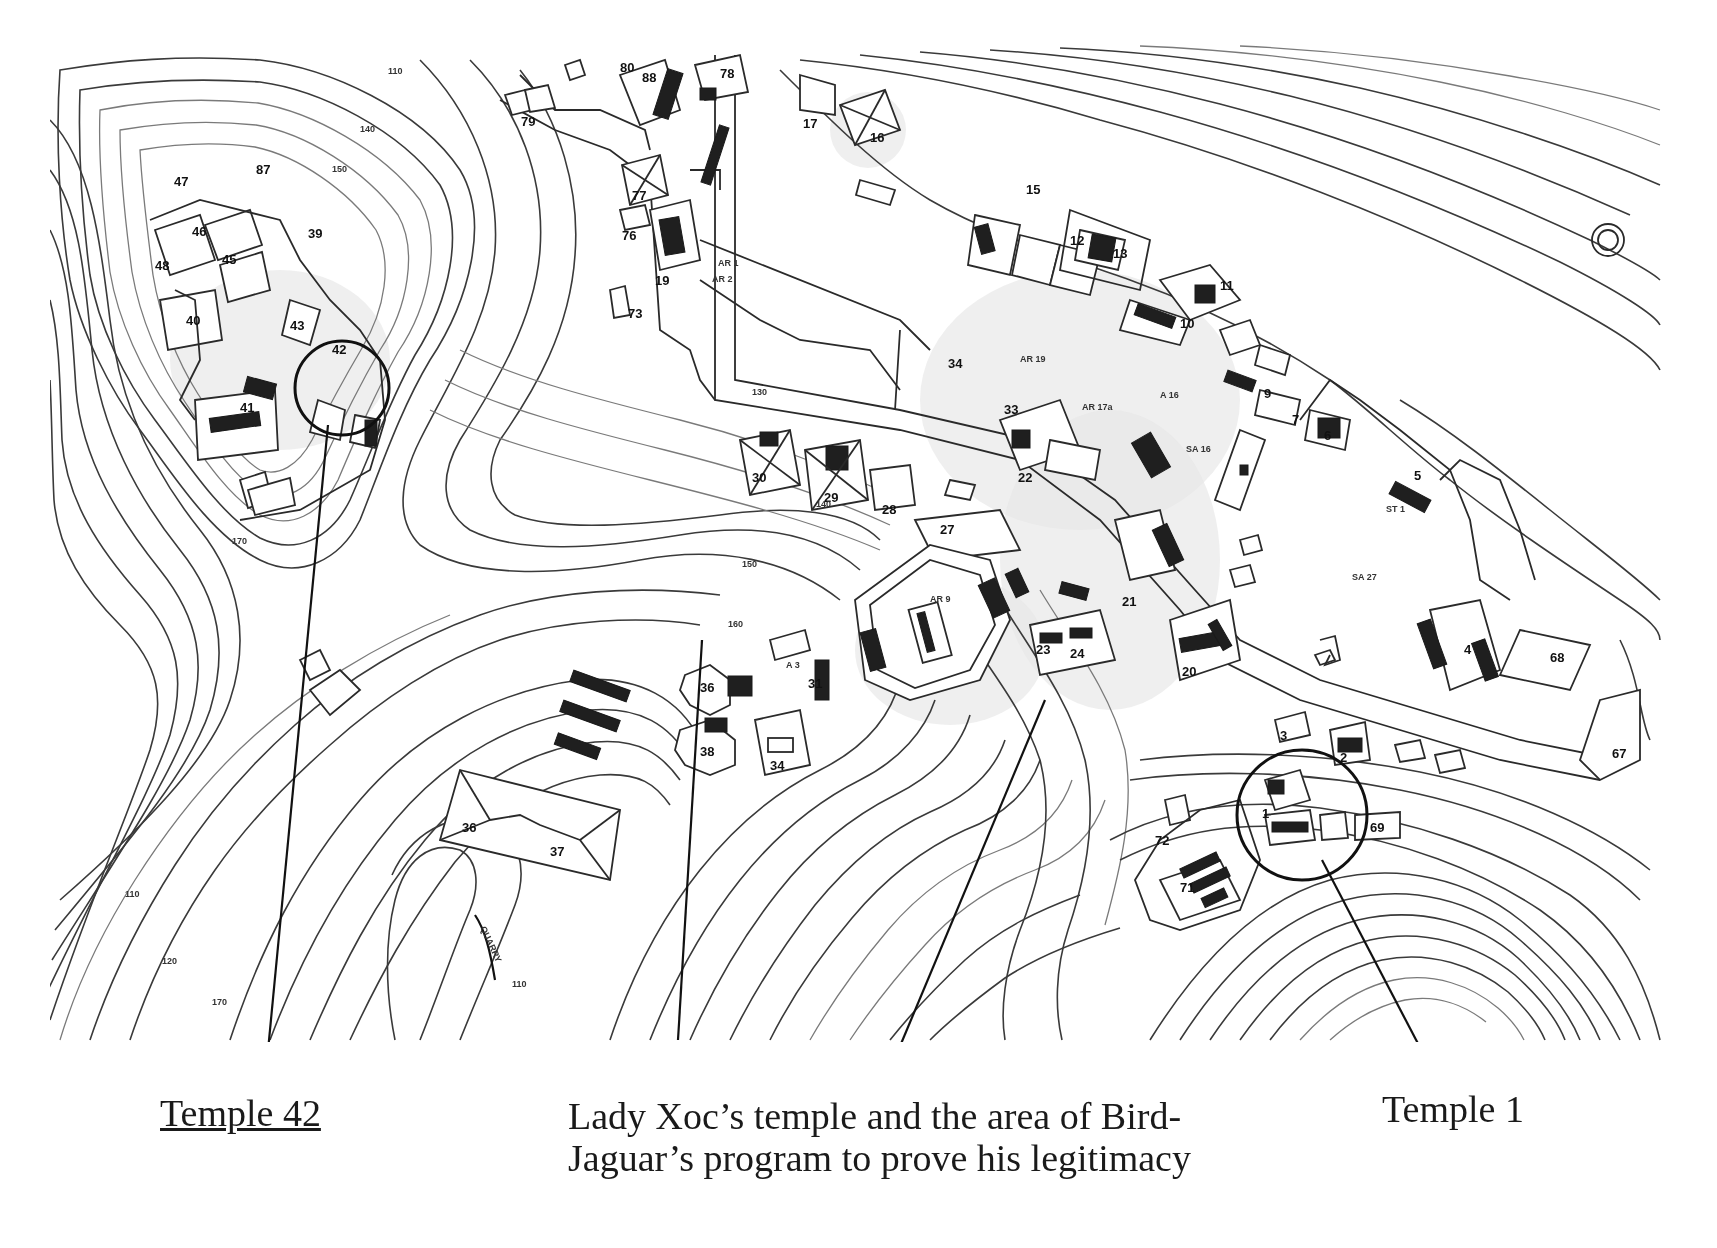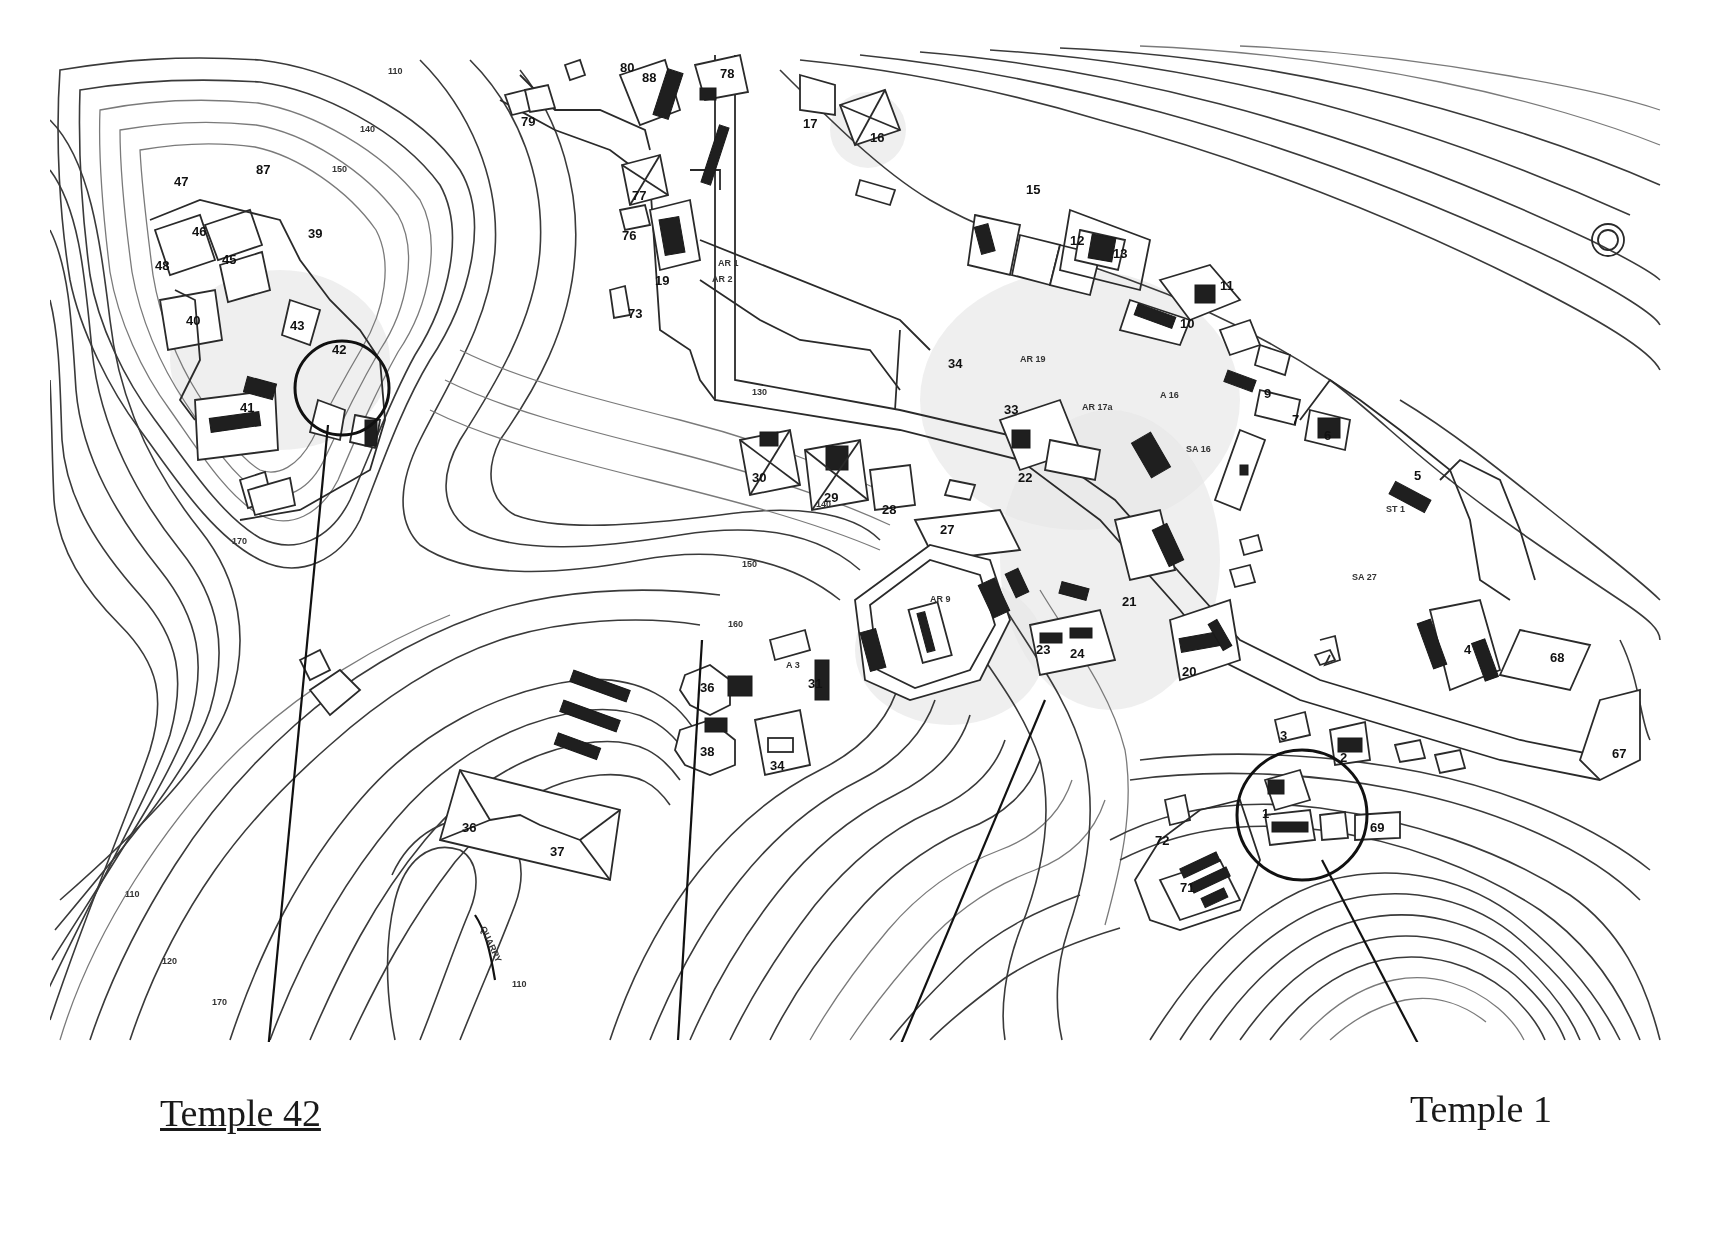--- a/index.html
+++ b/index.html
@@ -53,21 +53,21 @@
       position: absolute;
       font-family: "Liberation Serif", "DejaVu Serif", serif;
       font-size: 38px;
       line-height: 42px;
       color: #1a1a1a;
       white-space: nowrap;
     }
     #caption-temple42 { left: 160px; top: 1092px; text-decoration: underline; }
     #caption-ladyxoc { left: 568px; top: 1095px; }
     #caption-ladyxoc span { display: block; }
-    #caption-temple1 { left: 1382px; top: 1088px; margin-left: 28px; }
+    #caption-temple1 { left: 1382px; top: 1088px; }
   </style>
 </head>
 <body>
 
 <div id="map-figure">
   <svg id="map-svg" viewBox="0 0 1717 1248" xmlns="http://www.w3.org/2000/svg">
 
     <g>
       <ellipse class="shade" cx="1080" cy="400" rx="160" ry="130"></ellipse>
       <ellipse class="shade" cx="1110" cy="560" rx="110" ry="150"></ellipse>
@@ -410,14 +410,18 @@
       <text class="elev-label" x="1186" y="452">SA 16</text>
       <text class="elev-label" x="930" y="602">AR 9</text>
       <text class="elev-label" x="786" y="668">A 3</text>
       <text class="elev-label" x="1352" y="580">SA 27</text>
       <text class="elev-label" x="1386" y="512">ST 1</text>
       <text class="elev-label" x="480" y="928" transform="rotate(65 480 928)">QUARRY</text>
     </g>
   </svg>
 
   <div id="caption-temple42" class="caption">Temple 42</div>
+  <div id="caption-ladyxoc" class="caption">
+    <span>Lady Xoc’s temple and the area of Bird-</span>
+    <span>Jaguar’s program to prove his legitimacy</span>
+  </div>
   <div id="caption-temple1" class="caption">Temple 1</div>
 </div>
 
 </body></html>

